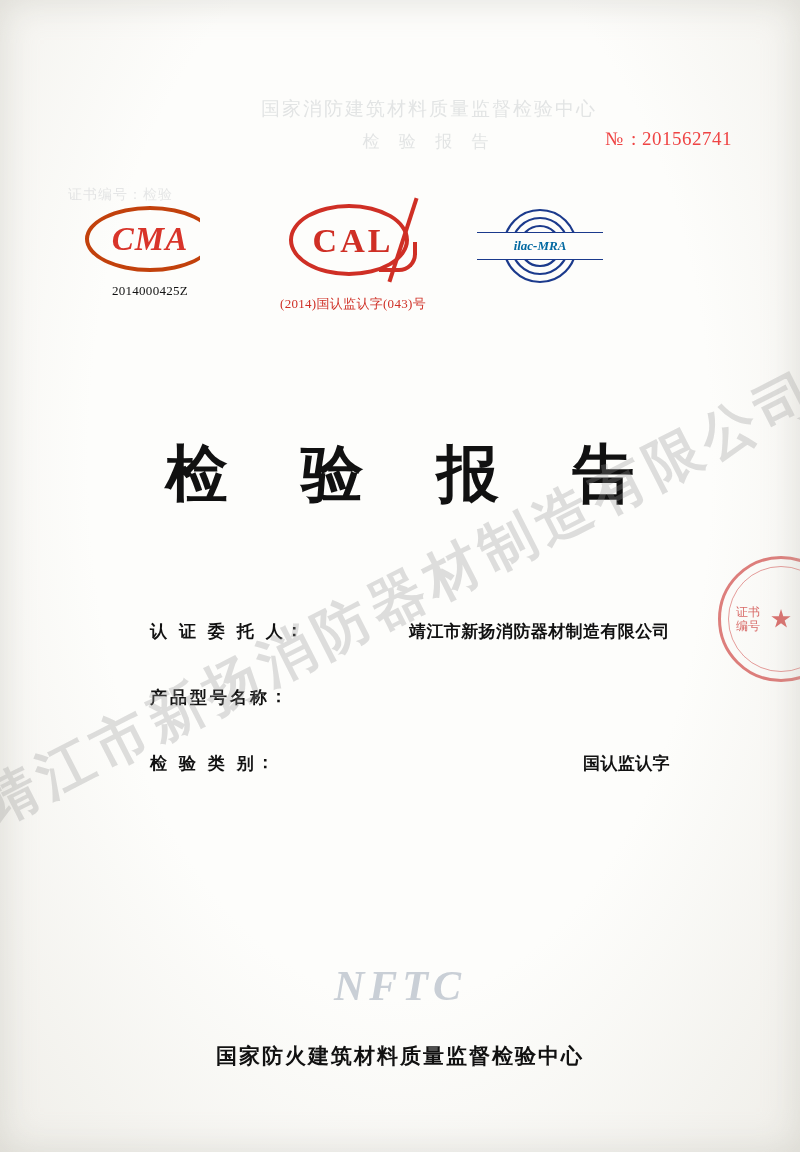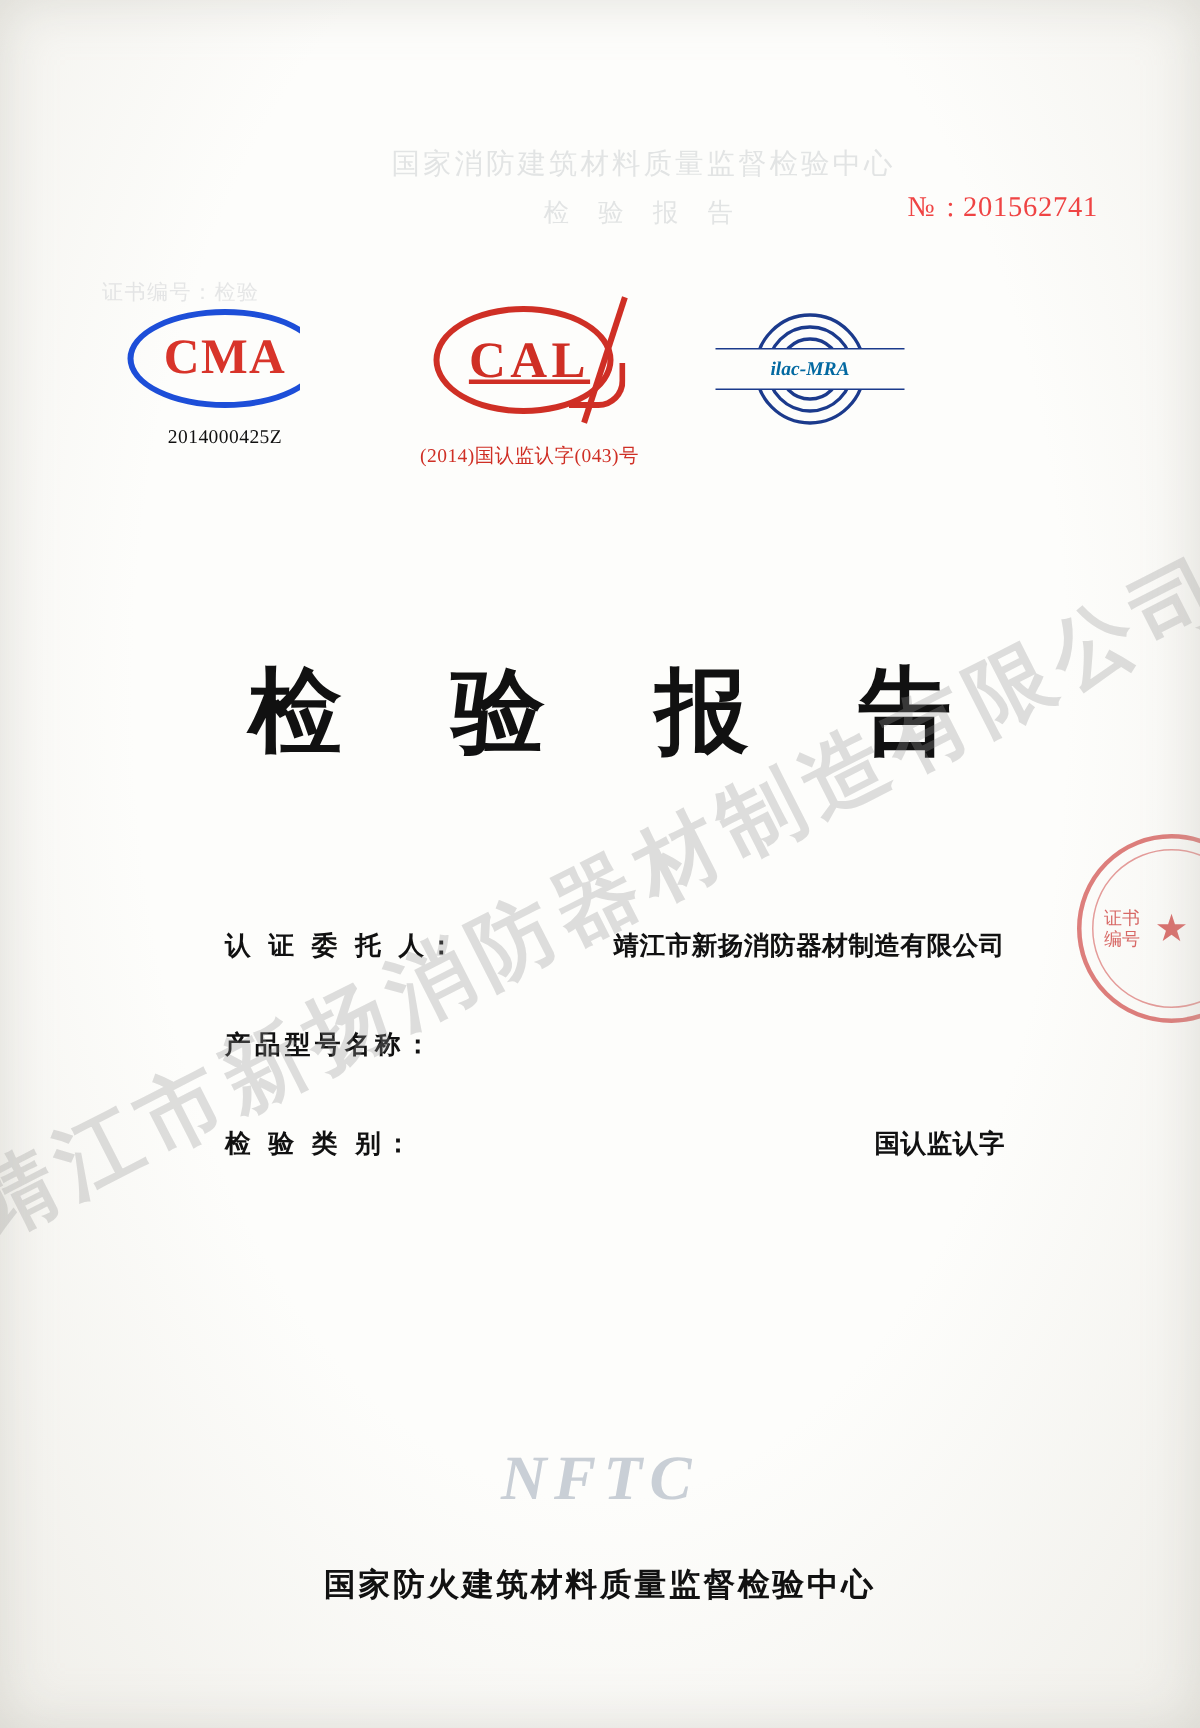--- a/index.html
+++ b/index.html
@@ -60,24 +60,25 @@
     position: absolute;
     text-align: center;
   }
 
   
   .logo-cma { left: 70px; top: 10px; width: 160px; }
   .cma-mark {
     width: 130px;
     height: 66px;
     margin: 0 auto;
-    border: 4px solid #1d4ed8;
+    border: 4px solid #c2410c;
     border-radius: 50% / 50%;
     position: relative;
     box-sizing: border-box;
+    font-style: italic;
   }
   .cma-mark .cma-text {
     position: absolute;
     left: 0; right: 0; top: 50%;
     transform: translateY(-50%);
     font-family: "Liberation Serif", serif;
     font-weight: bold;
     font-size: 33px;
     letter-spacing: 1px;
     color: #d8342a;
@@ -119,21 +120,20 @@
   }
   .cal-mark .cal-text {
     position: absolute;
     left: 0; right: 0; top: 50%;
     transform: translateY(-50%);
     font-family: "Liberation Serif", serif;
     font-weight: bold;
     font-size: 34px;
     color: #cf2f25;
     letter-spacing: 3px;
-    text-decoration: underline;
   }
   .cal-mark .cal-slash {
     position: absolute;
     right: 18px;
     top: -2px;
     width: 4px;
     height: 88px;
     background: #cf2f25;
     transform: rotate(18deg);
   }

